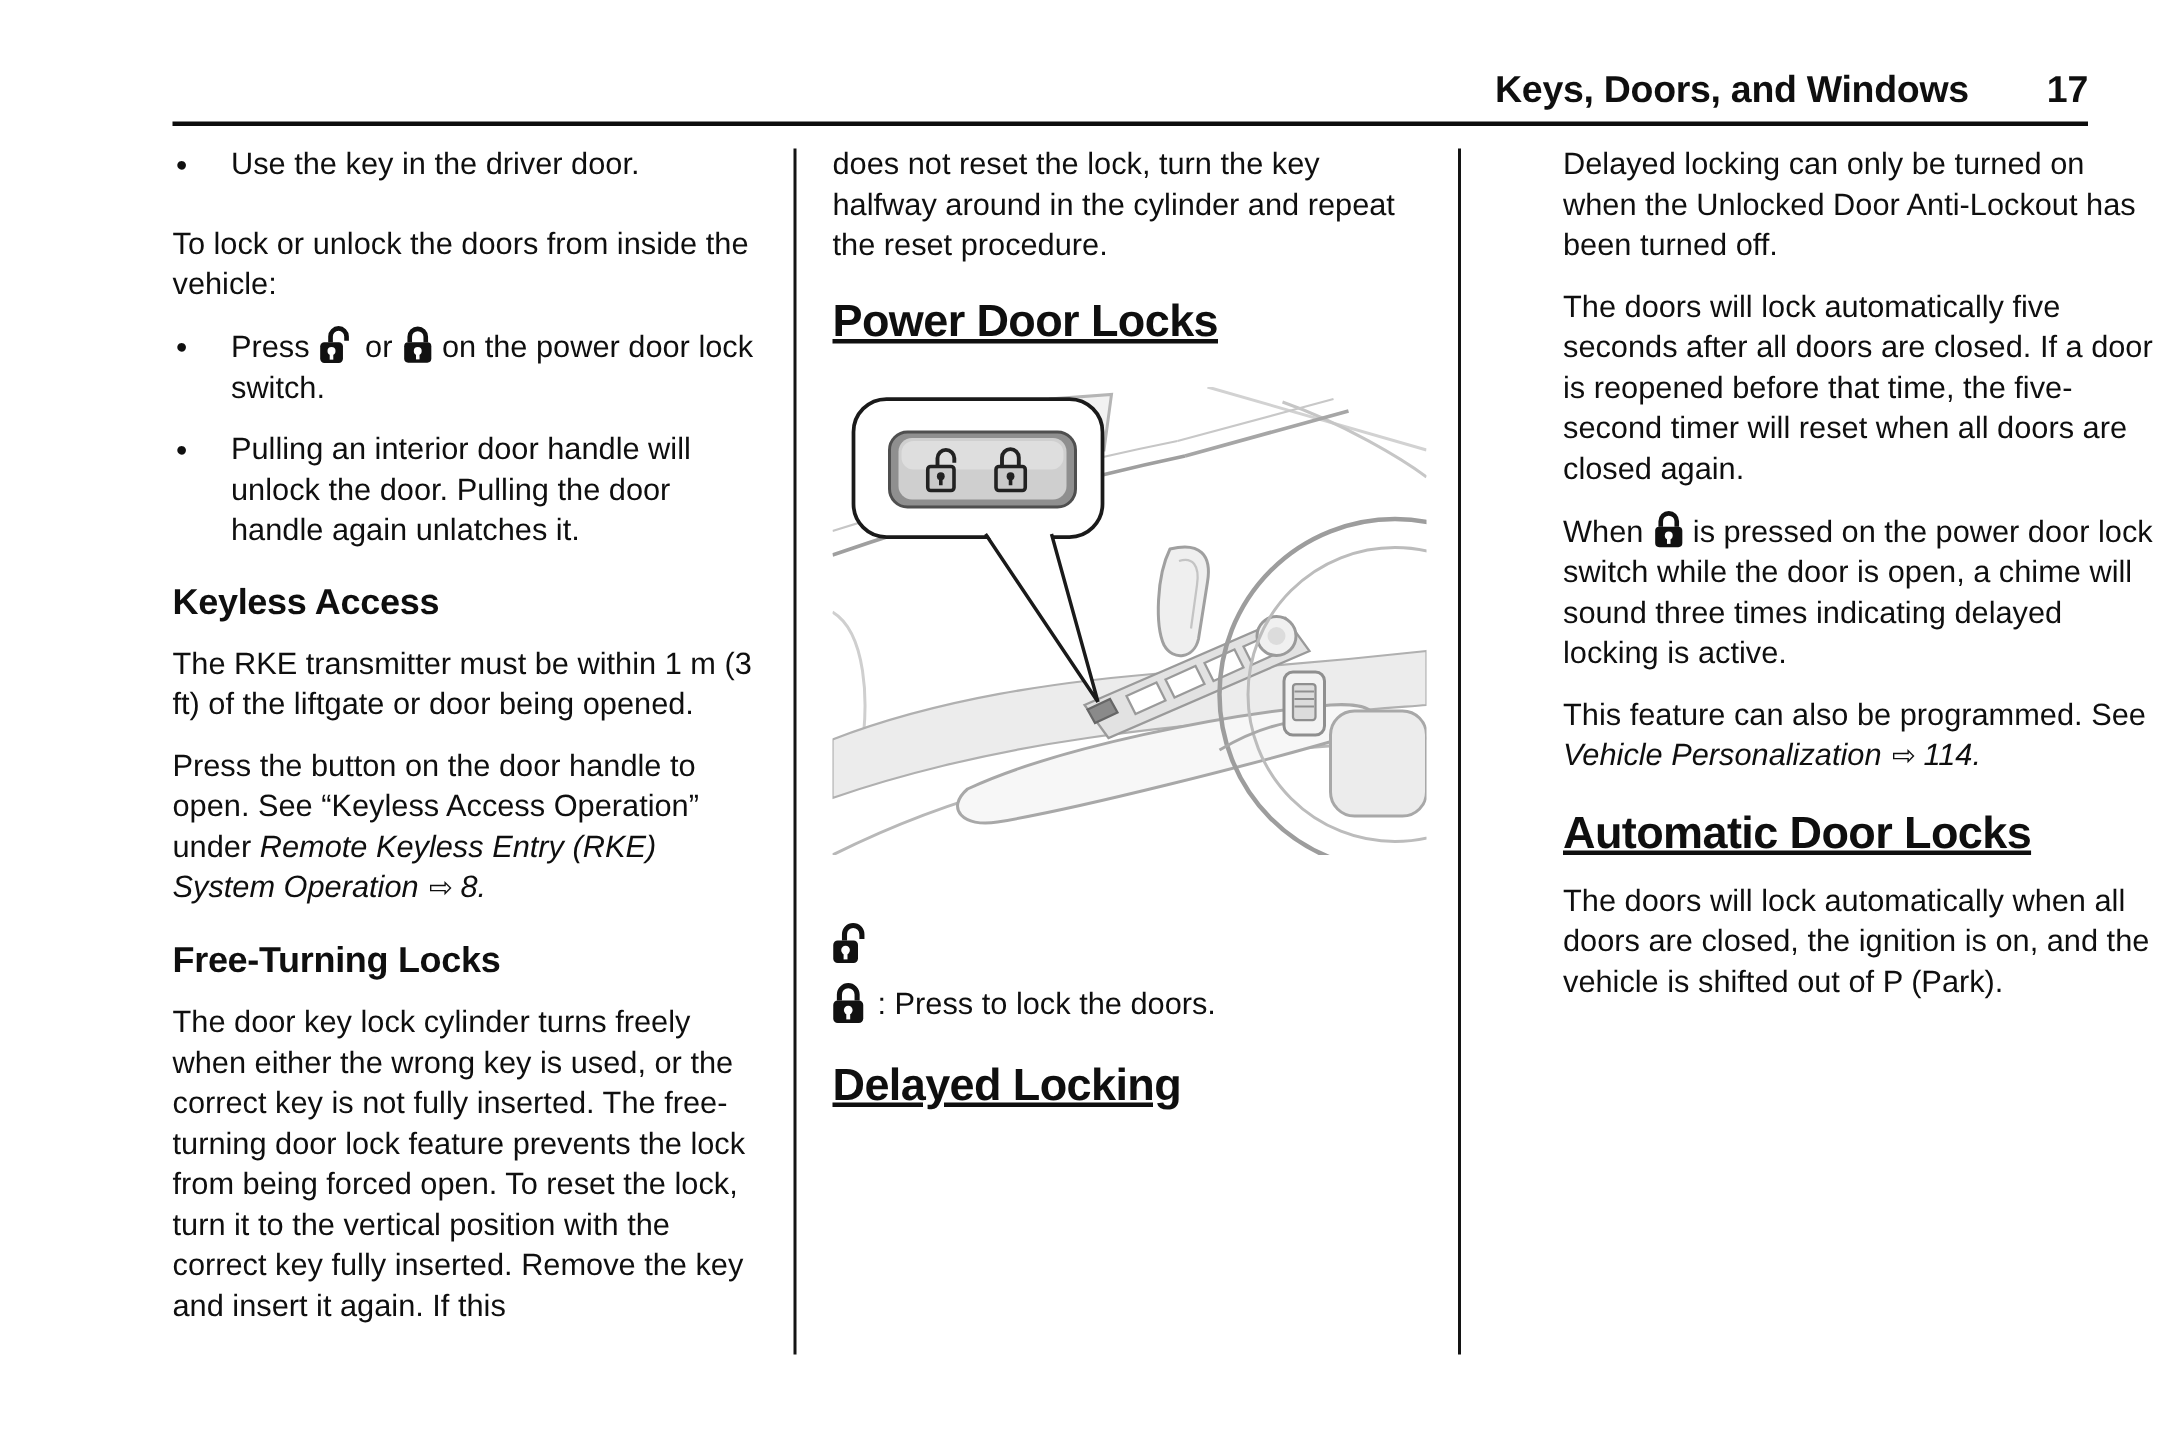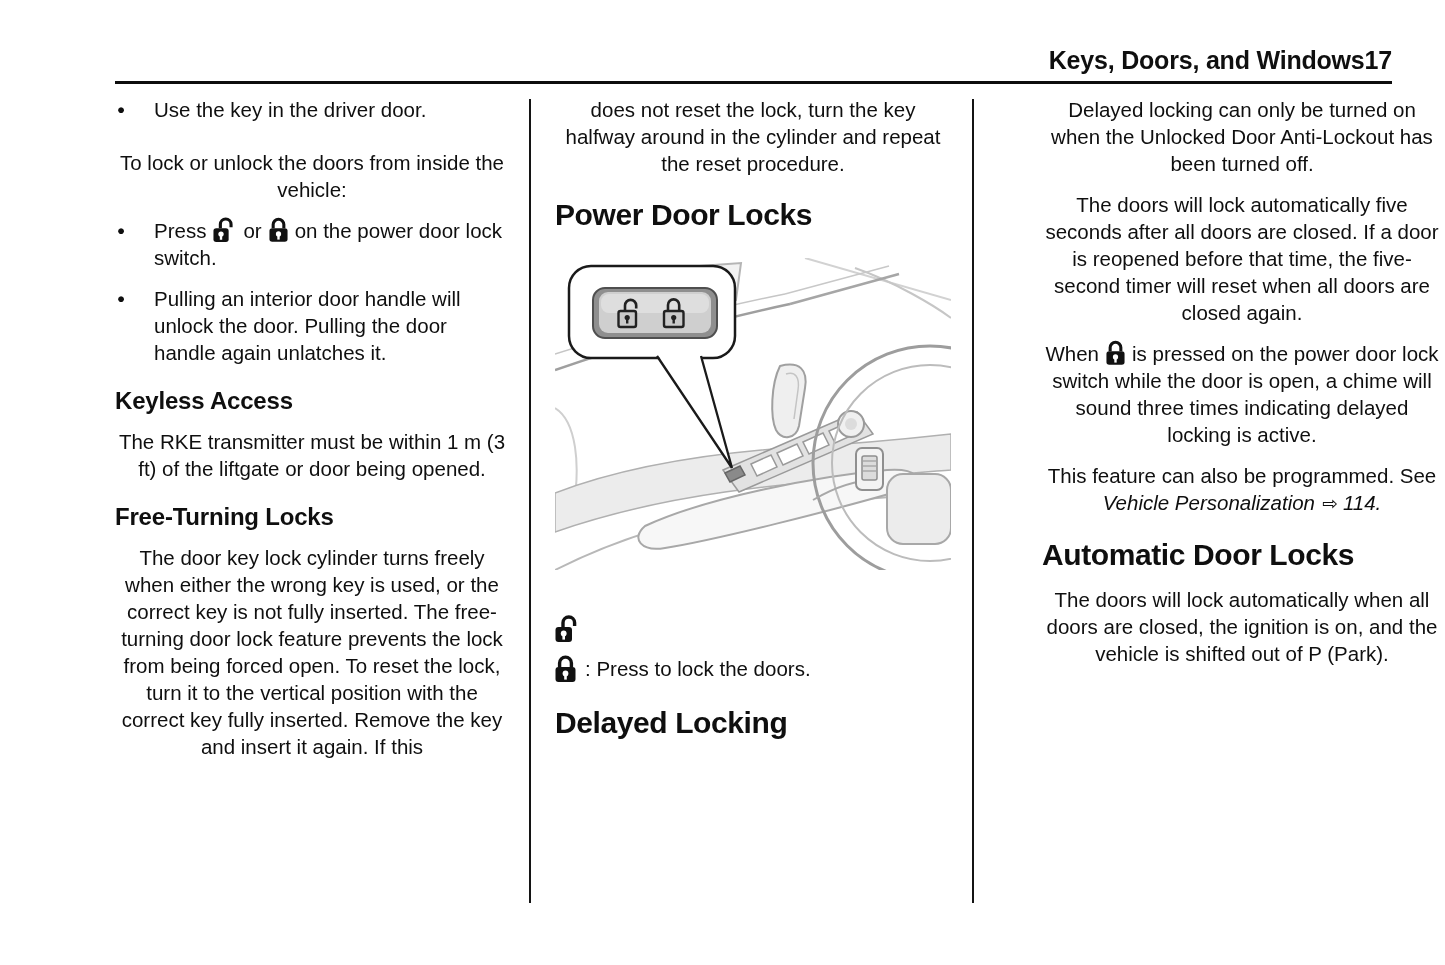--- a/index.html
+++ b/index.html
@@ -7,41 +7,41 @@
     position:relative;
     width:1445px;height:965px;
     background:#ffffff;
     font-family:"Liberation Sans","DejaVu Sans",sans-serif;
     color:#0f0f0f;
     overflow:hidden;
   }
   
   .hdr{
     position:absolute;top:46px;right:53px;
-    display:flex;align-items:flex-end;
+    display:flex;align-items:flex-end;gap:52px;
     font-size:25px;font-weight:bold;letter-spacing:-0.2px;
   }
   .hrule{
     position:absolute;left:115px;right:53px;top:81px;height:3px;
     background:#0d0d0d;
   }
   
   .col{position:absolute;top:96px;font-size:20.5px;line-height:27px;}
   .col-left{left:115px;width:394px;}
   .col-mid{left:555px;width:396px;}
   .col-right{left:1042px;width:400px;}
   .vsep{position:absolute;top:99px;height:804px;width:2px;background:#141414;}
   .vsep1{left:529px;}
   .vsep2{left:972px;}
 
   .col > :first-child{margin-top:0;}
-  .para{margin:14px 0 0 0;text-align:center;}
+  .para{margin:14px 0 0 0;}
   .subheading{margin:20px 0 0 0;font-size:24px;line-height:29px;font-weight:bold;letter-spacing:-0.2px;}
   .subheading + .para{margin-top:13px;}
-  .heading2{margin:21px 0 0 0;font-size:30px;line-height:34px;font-weight:bold;letter-spacing:-0.4px;}
+  .heading2{margin:21px 0 0 0;font-size:30px;line-height:34px;font-weight:bold;letter-spacing:-0.4px;text-decoration:underline;}
   .heading2 + .para{margin-top:14px;}
 
   .li{display:flex;margin:14px 0 0 0;}
   .li .marker{flex:0 0 37px;font-size:13.5px;line-height:27px;padding-left:2px;}
   .li .li-text{flex:1;}
 
   em{font-style:italic;}
   .xref-arrow{font-family:"DejaVu Sans",sans-serif;font-style:normal;font-size:19px;margin:0 5px 0 7px;}
 
   
@@ -101,20 +101,23 @@
       </div>
     </div>
 
     <div class="li">
       <span class="marker">●</span>
       <div class="li-text">Pulling an interior door handle will unlock the door. Pulling the door handle again unlatches it.</div>
     </div>
 
     <h3 class="subheading">Keyless Access</h3>
     <p class="para">The RKE transmitter must be within 1 m (3 ft) of the liftgate or door being opened.</p>
+    <p class="para">
+      <span>Press the button on the door handle to open. See “Keyless Access Operation” under </span><em>Remote Keyless Entry (RKE) System Operation</em><span class="xref-arrow">⇨</span><em>8.</em>
+    </p>
 
     <h3 class="subheading">Free-Turning Locks</h3>
     <p class="para">The door key lock cylinder turns freely when either the wrong key is used, or the correct key is not fully inserted. The free-turning door lock feature prevents the lock from being forced open. To reset the lock, turn it to the vertical position with the correct key fully inserted. Remove the key and insert it again. If this</p>
   </div>
 
   <div class="vsep vsep1"></div>
 
   <div class="col col-mid">
 
     <p class="para">does not reset the lock, turn the key halfway around in the cylinder and repeat the reset procedure.</p>

